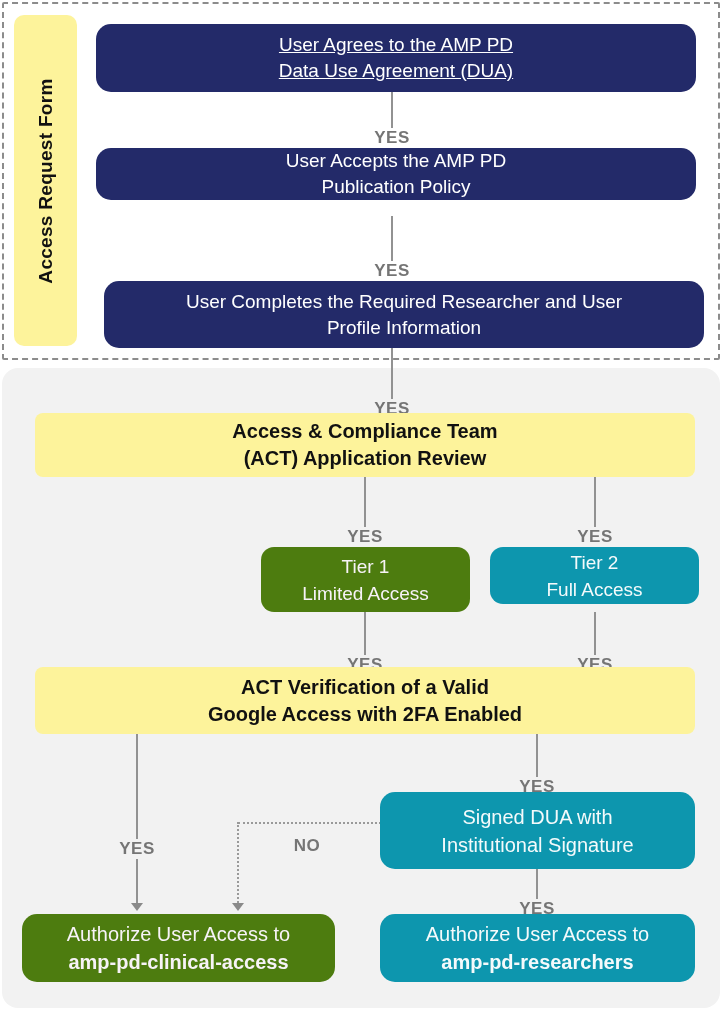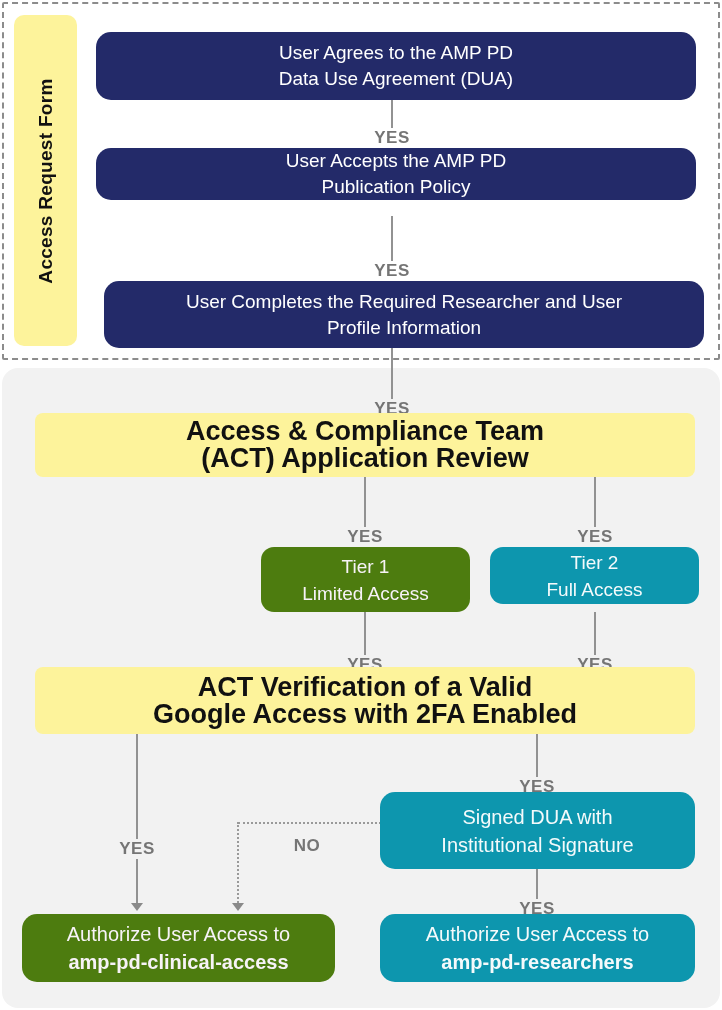--- a/index.html
+++ b/index.html
@@ -28,26 +28,26 @@
     font-size:19px;font-weight:700;color:#111111;letter-spacing:.3px;
   }
   
   .node{
     position:absolute;display:flex;flex-direction:column;
     align-items:center;justify-content:center;text-align:center;
     padding:4px 10px;box-sizing:border-box;
   }
   .node span{display:block;}
   .navy{background:#232a69;color:#ffffff;border-radius:15px;font-size:19px;line-height:26px;}
-  .yellowbox{background:#fdf39b;color:#111111;border-radius:8px;font-size:27px;line-height:27px;font-weight:700;}
+  .yellowbox{background:#fdf39b;color:#111111;border-radius:8px;font-size:20px;line-height:27px;font-weight:700;}
   .purple{background:#4d7c0f;color:#f7f3f7;border-radius:13px;font-size:19px;line-height:27px;}
   .teal{background:#0d96ae;color:#f4fafb;border-radius:13px;font-size:19px;line-height:27px;}
   .bignode{font-size:20px;line-height:28px;border-radius:15px;}
   .boldline{font-weight:700;}
-  #box-dua{left:96px;top:32px;width:600px;height:68px;}
+  #box-dua{left:96px;top:24px;width:600px;height:68px;text-decoration:underline;}
   #box-pub{left:96px;top:148px;width:600px;height:52px;}
   #box-profile{left:104px;top:281px;width:600px;height:67px;}
   #box-act-review{left:35px;top:413px;width:660px;height:64px;}
   #box-tier1{left:261px;top:547px;width:209px;height:65px;}
   #box-tier2{left:490px;top:547px;width:209px;height:57px;align-items:center;}
   #box-act-verify{left:35px;top:667px;width:660px;height:67px;}
   #box-signed-dua{left:380px;top:792px;width:315px;height:77px;}
   #box-auth-clinical{left:22px;top:914px;width:313px;height:68px;}
   #box-auth-research{left:380px;top:914px;width:315px;height:68px;}
   

